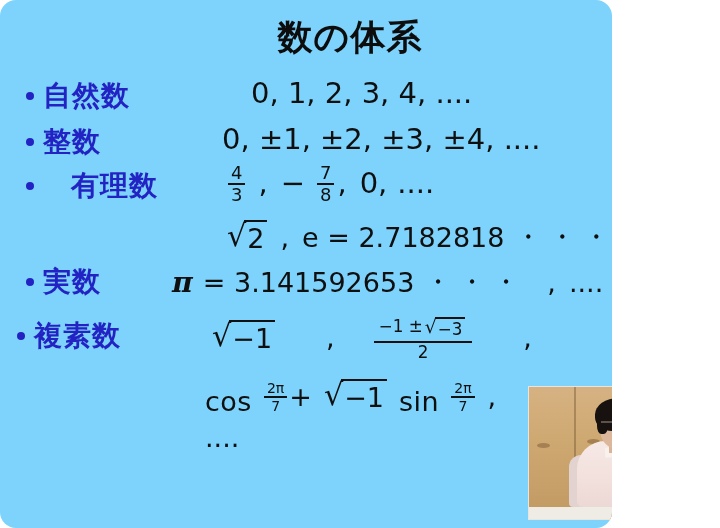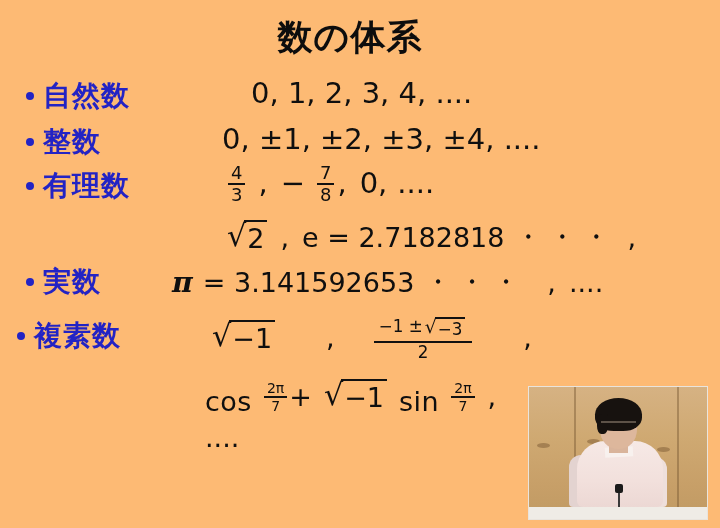--- a/index.html
+++ b/index.html
@@ -2,26 +2,27 @@
 <html><head>
 <meta charset="utf-8">
 <style>
   html, body {
     margin: 0;
     padding: 0;
     background: #ffffff;
   }
   #slide {
     position: relative;
-    width: 720px;
+    width: 612px;
     height: 528px;
-    background: #fdba74;
+    background: #7dd3fc;
     overflow: hidden;
     font-family: "Liberation Sans", "DejaVu Sans", sans-serif;
     color: #111111;
+    border-radius: 16px;
   }
 
   
   #slide-title {
     position: absolute;
     left: 0;
     top: 14px;
     width: 700px;
     text-align: center;
     font-size: 35px;
@@ -278,21 +279,21 @@
   </div>
 
   <div class="bullet-row" style="left:26px; top:123px;">
     <span class="bullet-dot"></span>
     <span>整数</span>
   </div>
   <div class="math-row" style="left:222px; top:122px;align-items:flex-end;">
     <span>0,  ±1, ±2, ±3, ±4, ....</span>
   </div>
 
-  <div class="bullet-row" style="left:26px; top:167px;">
+  <div class="bullet-row" style="left:26px; top:167px;gap:28px;">
     <span class="bullet-dot"></span>
     <span>有理数</span>
   </div>
   <div class="math-row" style="left:226px; top:163px;">
     <span class="frac">
       <span class="num">4</span>
       <span class="den">3</span>
     </span>
     <span class="gap-sm"></span>
     <span class="comma">,</span>

